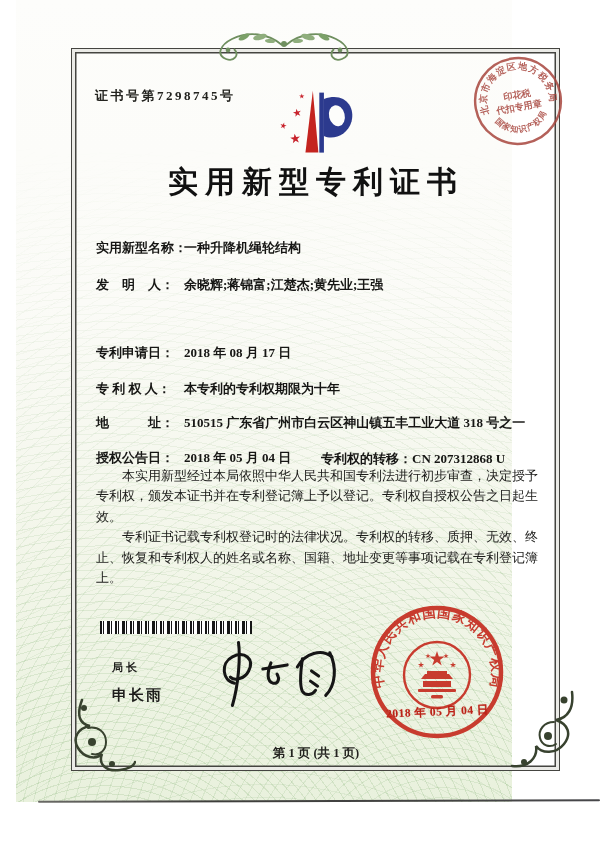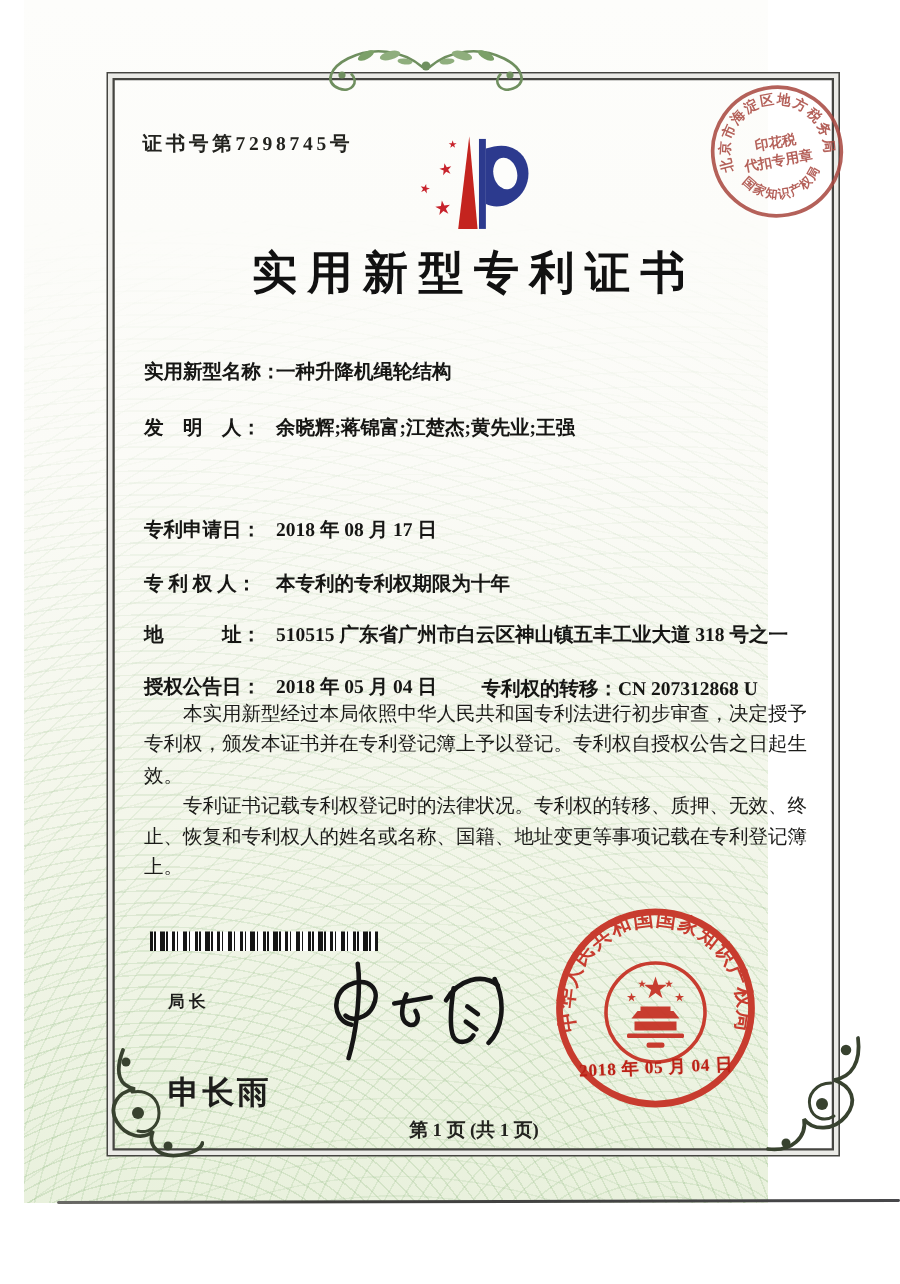--- a/index.html
+++ b/index.html
@@ -33,21 +33,21 @@
     font-size:30px;font-weight:700;letter-spacing:7px;color:#111;}
   .fieldrow{position:absolute;left:80px;width:450px;font-size:13px;font-weight:600;
     color:#161614;line-height:16px;padding-left:88px;box-sizing:border-box;}
   .fieldrow .lbl{position:absolute;left:0;top:0;white-space:pre;}
   .grant2{position:absolute;left:305px;top:450px;font-size:13px;font-weight:600;color:#161614;}
   .paras{position:absolute;left:80px;top:466px;width:448px;font-size:13px;line-height:20.4px;color:#1b1b19;}
   .paras p{margin:0;text-indent:2em;}
   .barcode{position:absolute;left:84px;top:621px;width:152px;height:13px;
     background:repeating-linear-gradient(90deg,#161616 0 2px,#fff 2px 3px,#161616 3px 4px,#fff 4px 7px,#161616 7px 10px,#fff 10px 11px,#161616 11px 12px,#fff 12px 15px);}
   .director-title{position:absolute;left:96px;top:660px;font-size:11px;font-weight:700;letter-spacing:3px;}
-  .director-name{position:absolute;left:96px;top:686px;font-size:21px;font-weight:700;letter-spacing:2px;margin-top:28px;}
+  .director-name{position:absolute;left:96px;top:686px;font-size:15px;font-weight:700;letter-spacing:2px;}
   .signature{position:absolute;left:188px;top:636px;width:142px;height:74px;}
   .page-note{position:absolute;left:0;top:745px;width:600px;text-align:center;font-size:12.5px;font-weight:600;color:#23231f;}
   .office-seal{position:absolute;left:349px;top:601px;width:144px;height:144px;opacity:.93;}
   .seal-date{position:absolute;left:370px;top:704px;width:120px;font-size:11.5px;font-weight:700;
     color:#bc2217;letter-spacing:.5px;transform:rotate(-2.5deg);text-shadow:0 0 1px rgba(188,34,23,.4);}
   .tax-seal{position:absolute;left:451px;top:50px;width:102px;height:102px;transform:rotate(-10deg);opacity:.85;}
   .ornament-top{position:absolute;left:188px;top:28px;width:160px;height:38px;}
   .flourish-bl{position:absolute;left:56px;top:698px;width:64px;height:76px;}
   .flourish-br{position:absolute;left:486px;top:688px;width:74px;height:86px;}
   .paper-edge{position:absolute;left:38px;top:800px;width:562px;height:2.2px;border-radius:2px;

